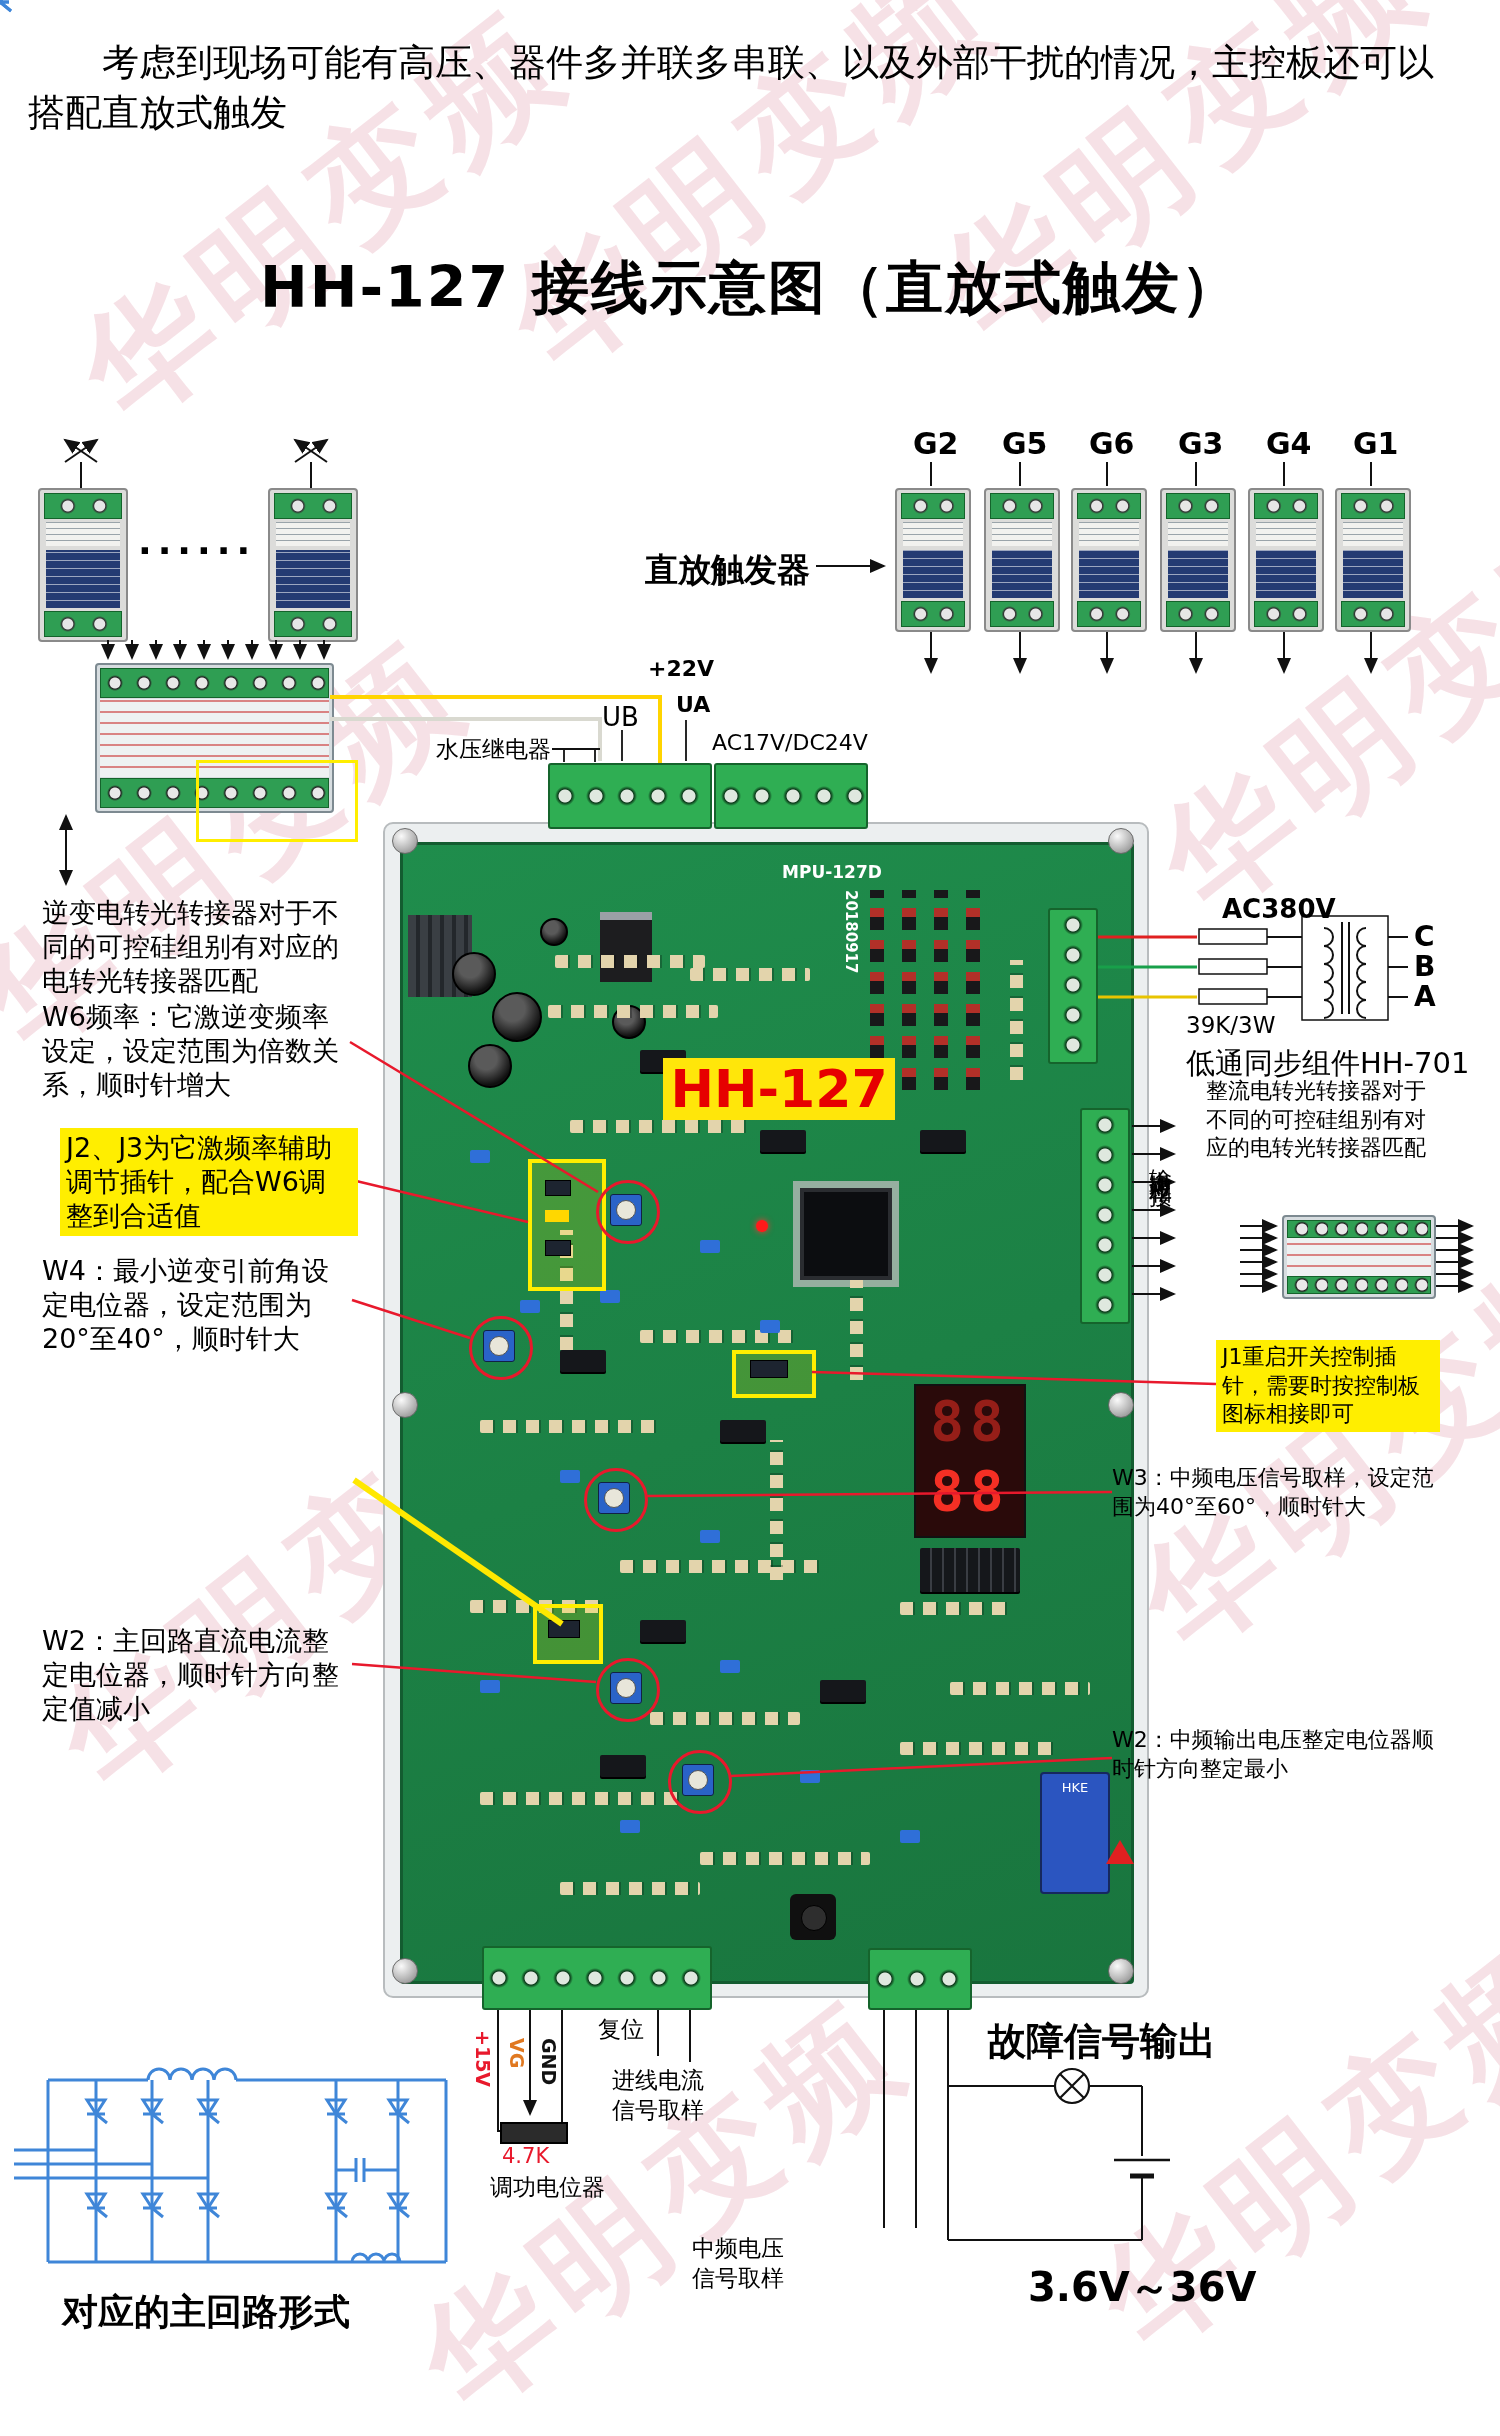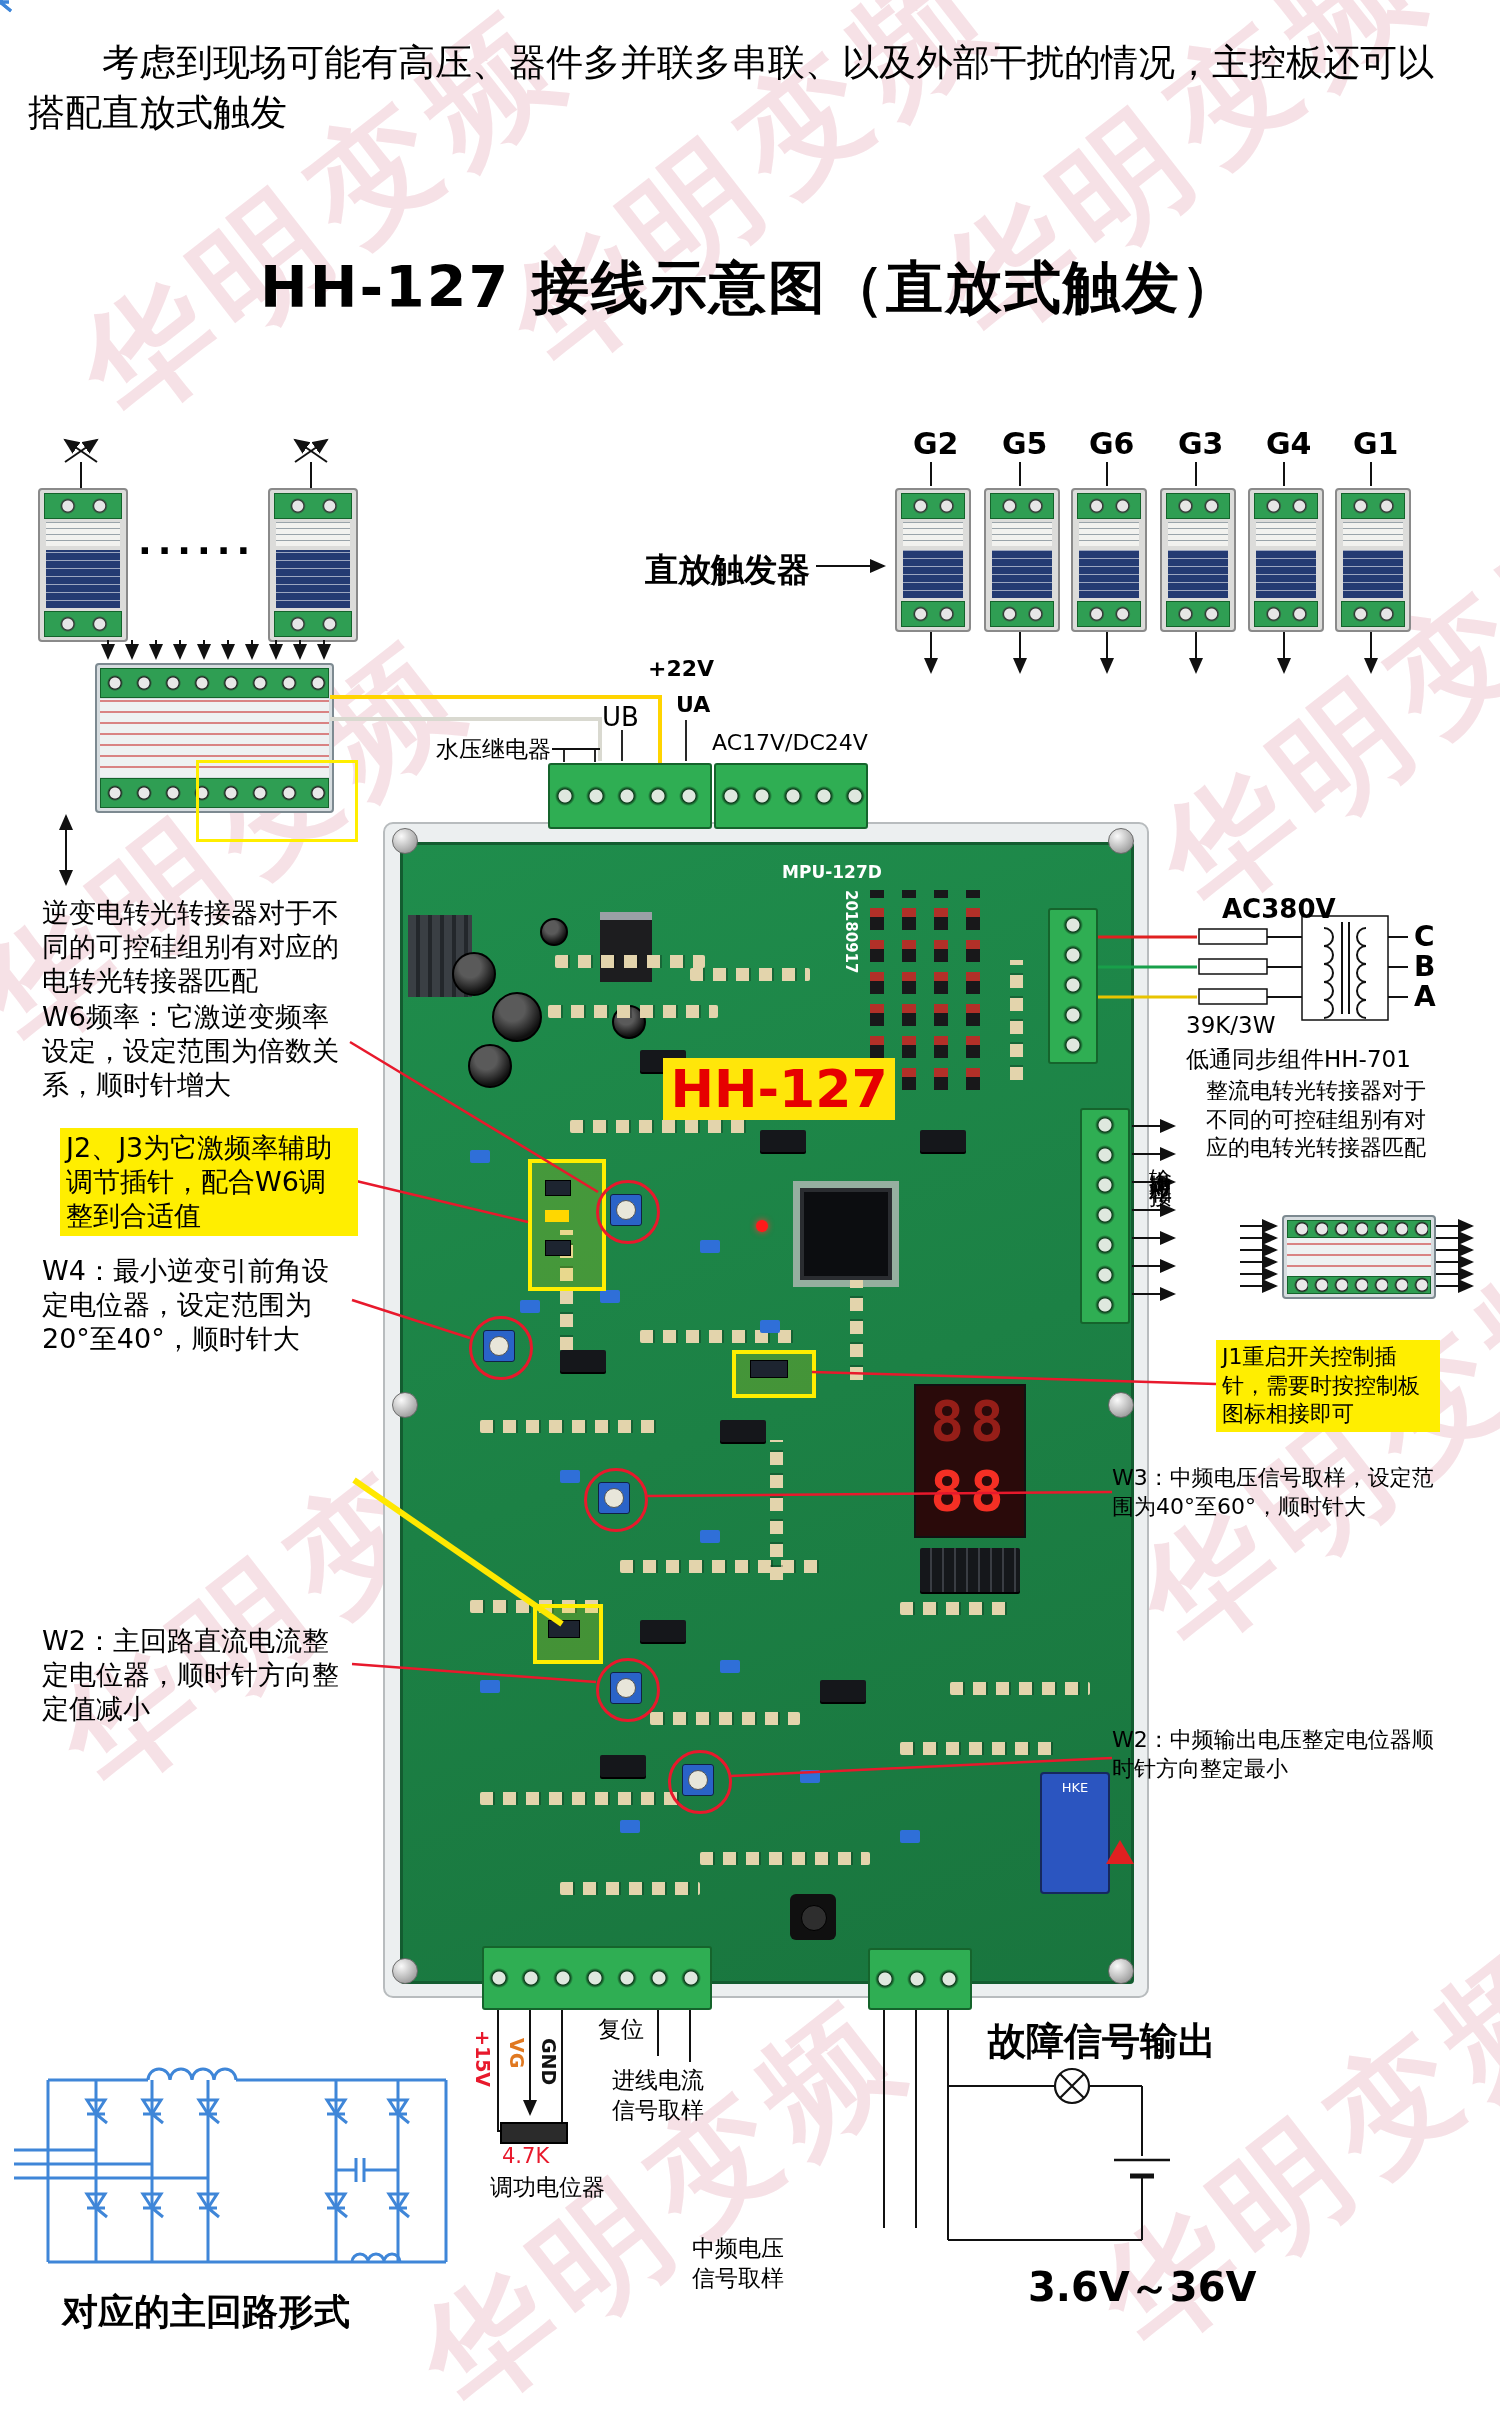--- a/index.html
+++ b/index.html
@@ -286,21 +286,21 @@
   <div class="note" style="left:42px;top:1000px;width:308px">W6频率：它激逆变频率设定，设定范围为倍数关系，顺时针增大</div>
   <div class="note note-y" style="left:60px;top:1128px;width:286px">J2、J3为它激频率辅助调节插针，配合W6调整到合适值</div>
   <div class="note" style="left:42px;top:1254px;width:308px">W4：最小逆变引前角设定电位器，设定范围为20°至40°，顺时针大</div>
   <div class="note" style="left:42px;top:1624px;width:308px">W2：主回路直流电流整定电位器，顺时针方向整定值减小</div>
 
   <div class="lbl" style="left:1222px;top:894px;font-size:26px;font-weight:600">AC380V</div>
   <div class="lbl" style="left:1414px;top:920px;font-size:28px;font-weight:600">C</div>
   <div class="lbl" style="left:1414px;top:950px;font-size:28px;font-weight:600">B</div>
   <div class="lbl" style="left:1414px;top:980px;font-size:28px;font-weight:600">A</div>
   <div class="lbl" style="left:1186px;top:1012px;font-size:23px">39K/3W</div>
-  <div class="lbl" style="left:1186px;top:1044px;font-size:23px">低通同步组件HH-701</div>
+  <div class="lbl" style="left:1186px;top:1044px;font-size:29px">低通同步组件HH-701</div>
 
   <div class="rnote" style="left:1206px;top:1077px;width:228px">整流电转光转接器对于不同的可控硅组别有对应的电转光转接器匹配</div>
   <div class="lbl vlab" style="left:1146px;top:1150px;font-size:23px;font-weight:500;letter-spacing:3px">输出对应相接</div>
 
   <div class="conv" style="left:1282px;top:1215px;width:150px;height:80px">
     <div class="c-top" style="height:16px;background-size:20px 100%"></div>
     <div class="c-mid" style="top:21px;bottom:21px"></div>
     <div class="c-bot" style="height:16px;background-size:20px 100%"></div>
   </div>
 

